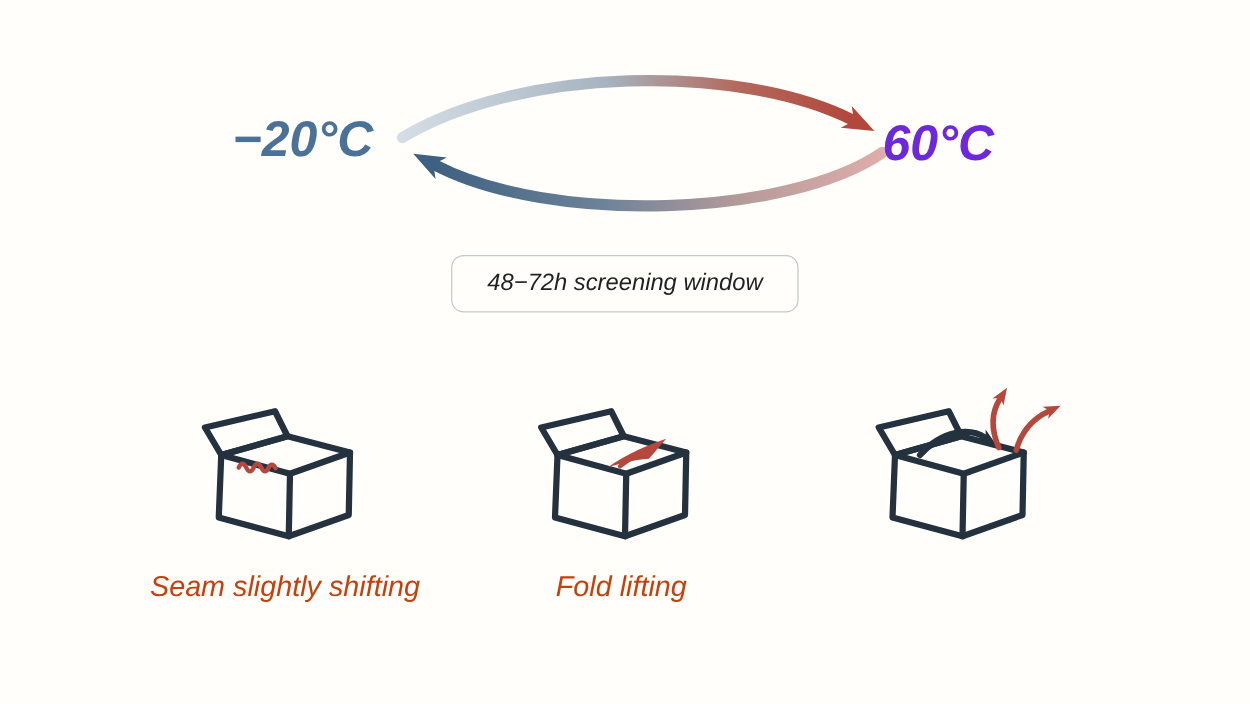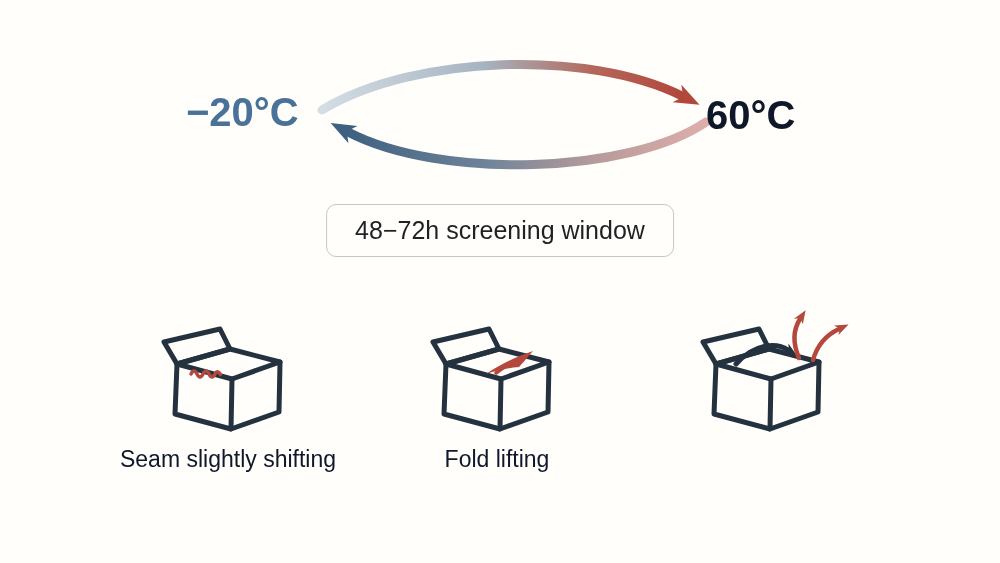--- a/index.html
+++ b/index.html
@@ -2,52 +2,54 @@
 <html><head>
 <meta charset="utf-8">
 <style>
   html,body{margin:0;padding:0;}
   .stage{
     position:relative;
     width:1000px;height:563px;
     background:#fffefa;
     font-family:"Liberation Sans", sans-serif;
     overflow:hidden;
+    font-style:italic;
   }
   .temp-label{
     position:absolute;
     font-size:40px;font-weight:700;
     letter-spacing:0px;
     white-space:nowrap;
   }
   .temp-low{left:186px;top:90px;color:#4a7299;}
-  .temp-high{left:706px;top:93px;color:#0f172a;text-align:right;}
+  .temp-high{left:706px;top:93px;color:#6d28d9;text-align:right;}
   .arrows-svg{position:absolute;left:300px;top:52px;}
   .window-label{
     position:absolute;
     left:50%;top:204px;transform:translateX(-50%);
     border:1.5px solid #c7c7c7;border-radius:10px;
     padding:11px 28px;
-    font-size:25px;color:#1f2124;
+    font-size:19px;color:#1f2124;
     background:transparent;
     white-space:nowrap;
   }
   .item{
     position:absolute;top:296px;width:280px;
     display:flex;flex-direction:column;align-items:center;
   }
   .item-1{left:88px;}
   .item-2{left:357px;}
   .item-3{left:628px;}
   .icon-wrap{
     height:150px;width:100%;
     display:flex;align-items:flex-end;justify-content:center;
   }
   .caption{
-    font-size:23px;color:#0f172a;
+    margin-top:10px;
+    font-size:23px;color:#c2410c;
     white-space:nowrap;text-align:right;
   }
   svg{display:block;}
 </style>
 </head>
 <body>
 
 <div class="stage">
 
   <span class="temp-label temp-low">−20°C</span>

